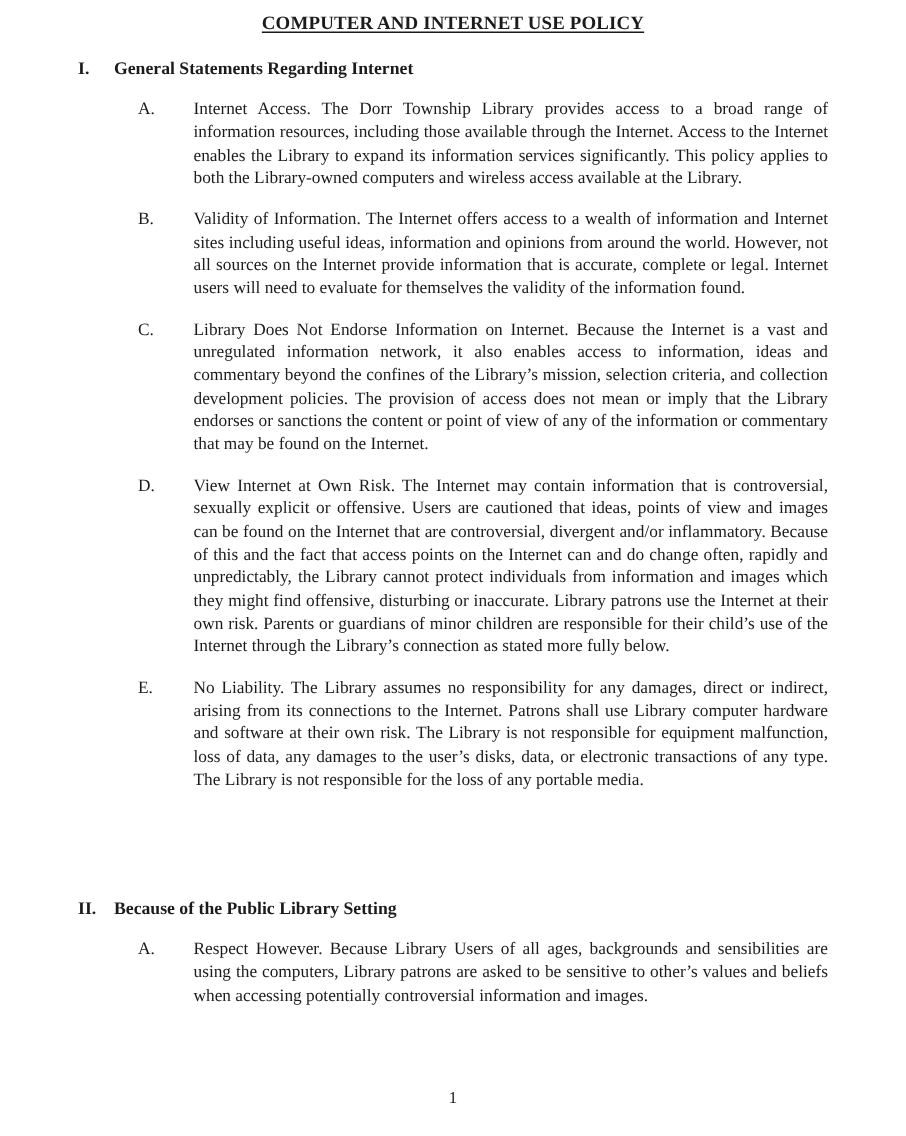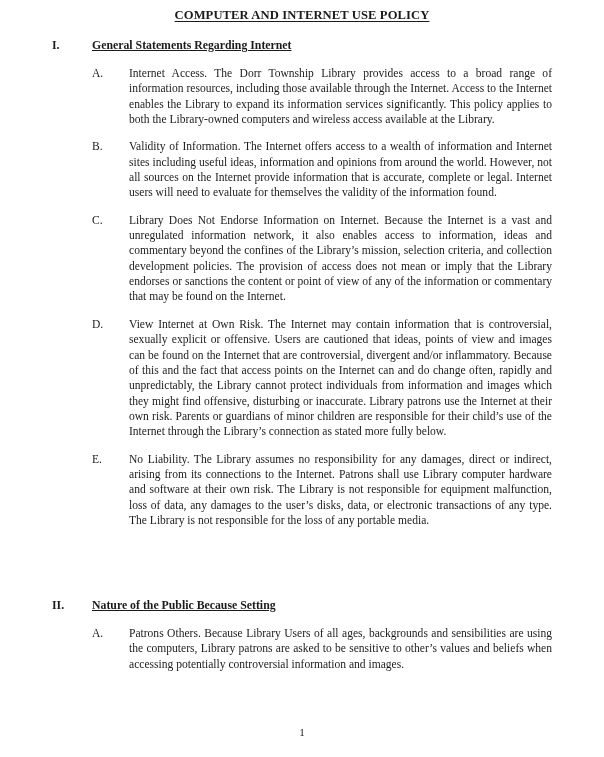--- a/index.html
+++ b/index.html
@@ -47,24 +47,23 @@
     font-weight: bold;
     height: 16px;
   }
   .section-numeral {
     position: absolute;
     left: 0;
     top: 0;
   }
   .section-title {
     position: absolute;
-    left: 40px;
+    left: 24px;
     top: 0;
     white-space: nowrap;
-    text-decoration: underline;
   }
   .clause {
     position: relative;
     margin-top: 12px;
     padding-left: 77px;
     font-size: 11.55px;
     line-height: 15.35px;
     text-align: justify;
     text-justify: inter-word;
     hyphens: none;
@@ -130,24 +129,24 @@
 
     <div class="clause">
       <span class="clause-letter">E.</span>
       <span class="clause-body"><span class="lead-in">No Liability</span><span>.  The Library assumes no responsibility for any damages, direct or indirect, arising from its connections to the Internet.  Patrons shall use Library computer hardware and software at their own risk.  The Library is not responsible for equipment malfunction, loss of data, any damages to the user’s disks, data, or electronic transactions of any type.  The Library is not responsible for the loss of any portable media.</span></span>
     </div>
   </div>
 
   <div class="section" id="section-2">
     <div class="section-head">
       <span class="section-numeral">II.</span>
-      <span class="section-title">Nature of the Public Because Setting</span>
+      <span class="section-title">Because of the Public Library Setting</span>
     </div>
 
     <div class="clause">
       <span class="clause-letter">A.</span>
-      <span class="clause-body"><span class="lead-in">Patrons Others</span><span>.  Because Library Users of all ages, backgrounds and sensibilities are using the computers, Library patrons are asked to be sensitive to other’s values and beliefs when accessing potentially controversial information and images.</span></span>
+      <span class="clause-body"><span class="lead-in">Respect However</span><span>.  Because Library Users of all ages, backgrounds and sensibilities are using the computers, Library patrons are asked to be sensitive to other’s values and beliefs when accessing potentially controversial information and images.</span></span>
     </div>
   </div>
 
   <div class="page-number">1</div>
 
 </div>
 
 </body></html>

